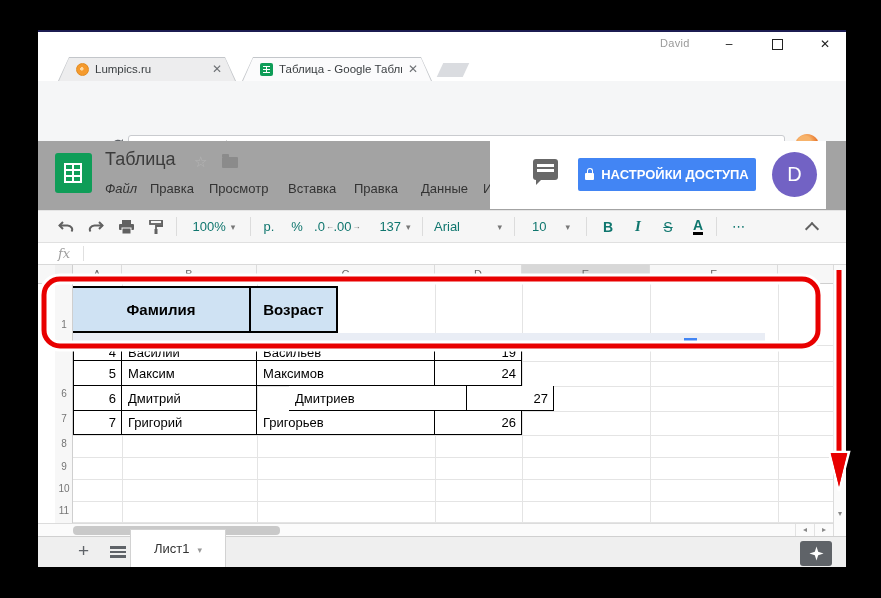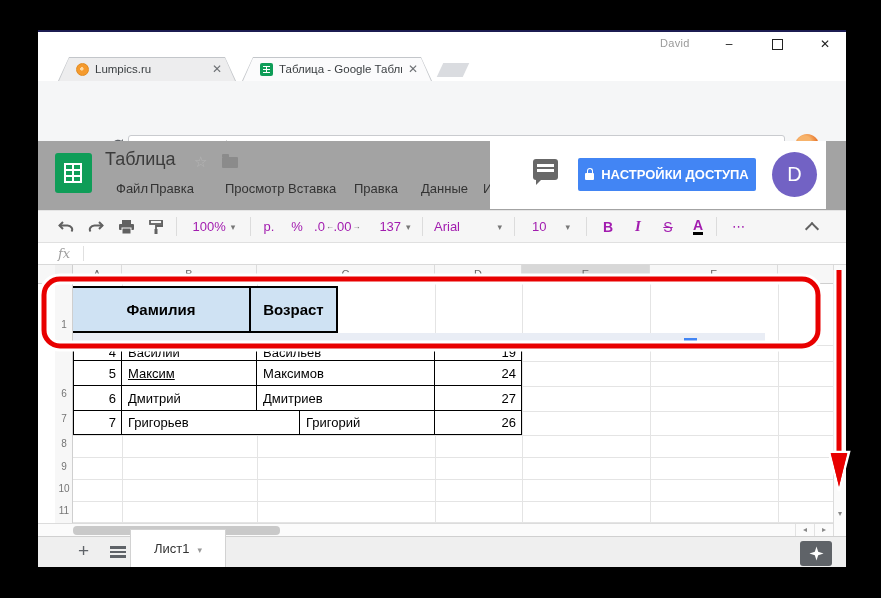--- a/index.html
+++ b/index.html
@@ -59,21 +59,21 @@
   .commentbtn::before{content:"";position:absolute;left:4px;top:5px;width:17px;height:2.5px;background:#fff;box-shadow:0 5px 0 #fff;}
   .commentbtn::after{content:"";position:absolute;left:3px;bottom:-5px;border:3px solid transparent;border-top-color:#686868;border-left-color:#686868;}
   .sharebtn{position:absolute;left:88px;top:17px;width:178px;height:33px;background:#4285f4;border-radius:2px;
             display:flex;align-items:center;justify-content:center;gap:7px;color:#fff;font-weight:bold;font-size:13px;}
   .lockw{width:9px;height:7px;background:#fff;border-radius:1px;position:relative;margin-top:4px;}
   .lockw::before{content:"";position:absolute;left:1.5px;top:-5px;width:6px;height:5px;border:1.5px solid #fff;border-bottom:none;border-radius:4px 4px 0 0;box-sizing:border-box;}
   .gavatar{position:absolute;left:282px;top:11px;width:45px;height:45px;border-radius:50%;background:#7262c4;
            color:#fff;font-size:20px;display:flex;align-items:center;justify-content:center;}
   
   .gstoolbar{position:absolute;left:0;top:178px;width:100%;height:33px;background:#f6f6f6;border-top:1px solid #e5e5e5;border-bottom:1px solid #e0e0e0;box-sizing:border-box;color:#616161;}
-  .ti{position:absolute;top:0;height:31px;display:flex;align-items:center;justify-content:center;font-size:13px;color:#a21caf;}
+  .ti{position:absolute;top:0;height:31px;display:flex;align-items:center;justify-content:center;font-size:13px;color:#0f766e;}
   .tsep{position:absolute;top:6px;width:1px;height:19px;background:#dcdcdc;}
   .caret::after{content:"▾";font-family:"DejaVu Sans",sans-serif;font-size:9px;color:#777;margin-left:5px;}
   .dec0::after{content:"←";font-size:8px;vertical-align:-4px;margin-left:1px;color:#616161;}
   .dec00::after{content:"→";font-size:8px;vertical-align:-4px;margin-left:1px;color:#616161;}
   .bold-b{font-weight:bold;font-size:14px;}
   .ital-i{font-style:italic;font-family:"Liberation Serif",serif;font-size:15px;font-weight:bold;}
   .strike-s{text-decoration:line-through;font-size:14px;}
   .color-a{font-weight:bold;font-size:14px;border-bottom:3px solid #000;line-height:14px;}
   .hdots{font-family:"DejaVu Sans",sans-serif;letter-spacing:1px;}
   .chev-up{width:8px;height:8px;border-left:2px solid #616161;border-top:2px solid #616161;transform:rotate(45deg);margin-top:4px;}
@@ -220,23 +220,23 @@
     </div>
 
     <div class="gshead">
       <div class="gsicon">
           <div class="gsgrid"></div>
         </div>
       <div class="doctitle">Таблица</div>
       <span class="star-g"></span>
       <span class="dfolder"></span>
       <div class="menurow">
-        <span class="menu-item" style="left:78px;">Файл</span>
+        <span class="menu-item" style="left:67px;font-style:italic;">Файл</span>
         <span class="menu-item" style="left:112px;">Правка</span>
-        <span class="menu-item" style="left:187px;">Просмотр</span>
+        <span class="menu-item" style="left:171px;">Просмотр</span>
         <span class="menu-item" style="left:250px;">Вставка</span>
         <span class="menu-item" style="left:316px;">Правка</span>
         <span class="menu-item" style="left:383px;">Данные</span>
         <span class="menu-item" style="left:445px;">Инстру</span>
       </div>
       <div class="shareoverlay">
         <div class="commentbtn"></div>
         <div class="sharebtn">
           <span class="lockw"></span>
           <span>НАСТРОЙКИ ДОСТУПА</span>
@@ -353,34 +353,34 @@
 
       <div class="trow" style="top:80px;height:16px;">
         <div class="tcell first num" style="width:49px;border-top:none;">4</div>
         <div class="tcell txt" style="width:135px;border-top:none;">Василий</div>
         <div class="tcell txt" style="width:178px;border-top:none;">Васильев</div>
         <div class="tcell num" style="width:87px;border-top:none;">19</div>
       </div>
 
       <div class="trow" style="top:96px;height:25px;">
         <div class="tcell first num" style="width:49px;border-top:none;">5</div>
-        <div class="tcell txt" style="width:135px;border-top:none;text-decoration:underline;">Максим</div>
+        <div class="tcell txt" style="width:135px;border-top:none;">Максим</div>
         <div class="tcell txt" style="width:178px;border-top:none;">Максимов</div>
         <div class="tcell num" style="width:87px;border-top:none;">24</div>
       </div>
       <div class="trow" style="top:121px;height:25px;">
         <div class="tcell first num" style="width:49px;border-top:none;">6</div>
         <div class="tcell txt" style="width:135px;border-top:none;">Дмитрий</div>
-        <div class="tcell txt" style="width:178px;border-top:none;">Дмитриев</div>
+        <div class="tcell txt" style="width:178px;border-top:none;margin-left:32px;">Дмитриев</div>
         <div class="tcell num" style="width:87px;border-top:none;">27</div>
       </div>
       <div class="trow" style="top:146px;height:24px;">
         <div class="tcell first num" style="width:49px;border-top:none;">7</div>
+        <div class="tcell txt" style="width:135px;border-top:none;">Григорий</div>
         <div class="tcell txt" style="width:178px;border-top:none;">Григорьев</div>
-        <div class="tcell txt" style="width:135px;border-top:none;">Григорий</div>
         <div class="tcell num" style="width:87px;border-top:none;">26</div>
       </div>
 
       <div class="hscroll">
         <div class="hthumb"></div>
         <span class="hbtn" style="left:757px;">◂</span>
         <span class="hbtn" style="left:776px;">▸</span>
       </div>
     </div>
 

